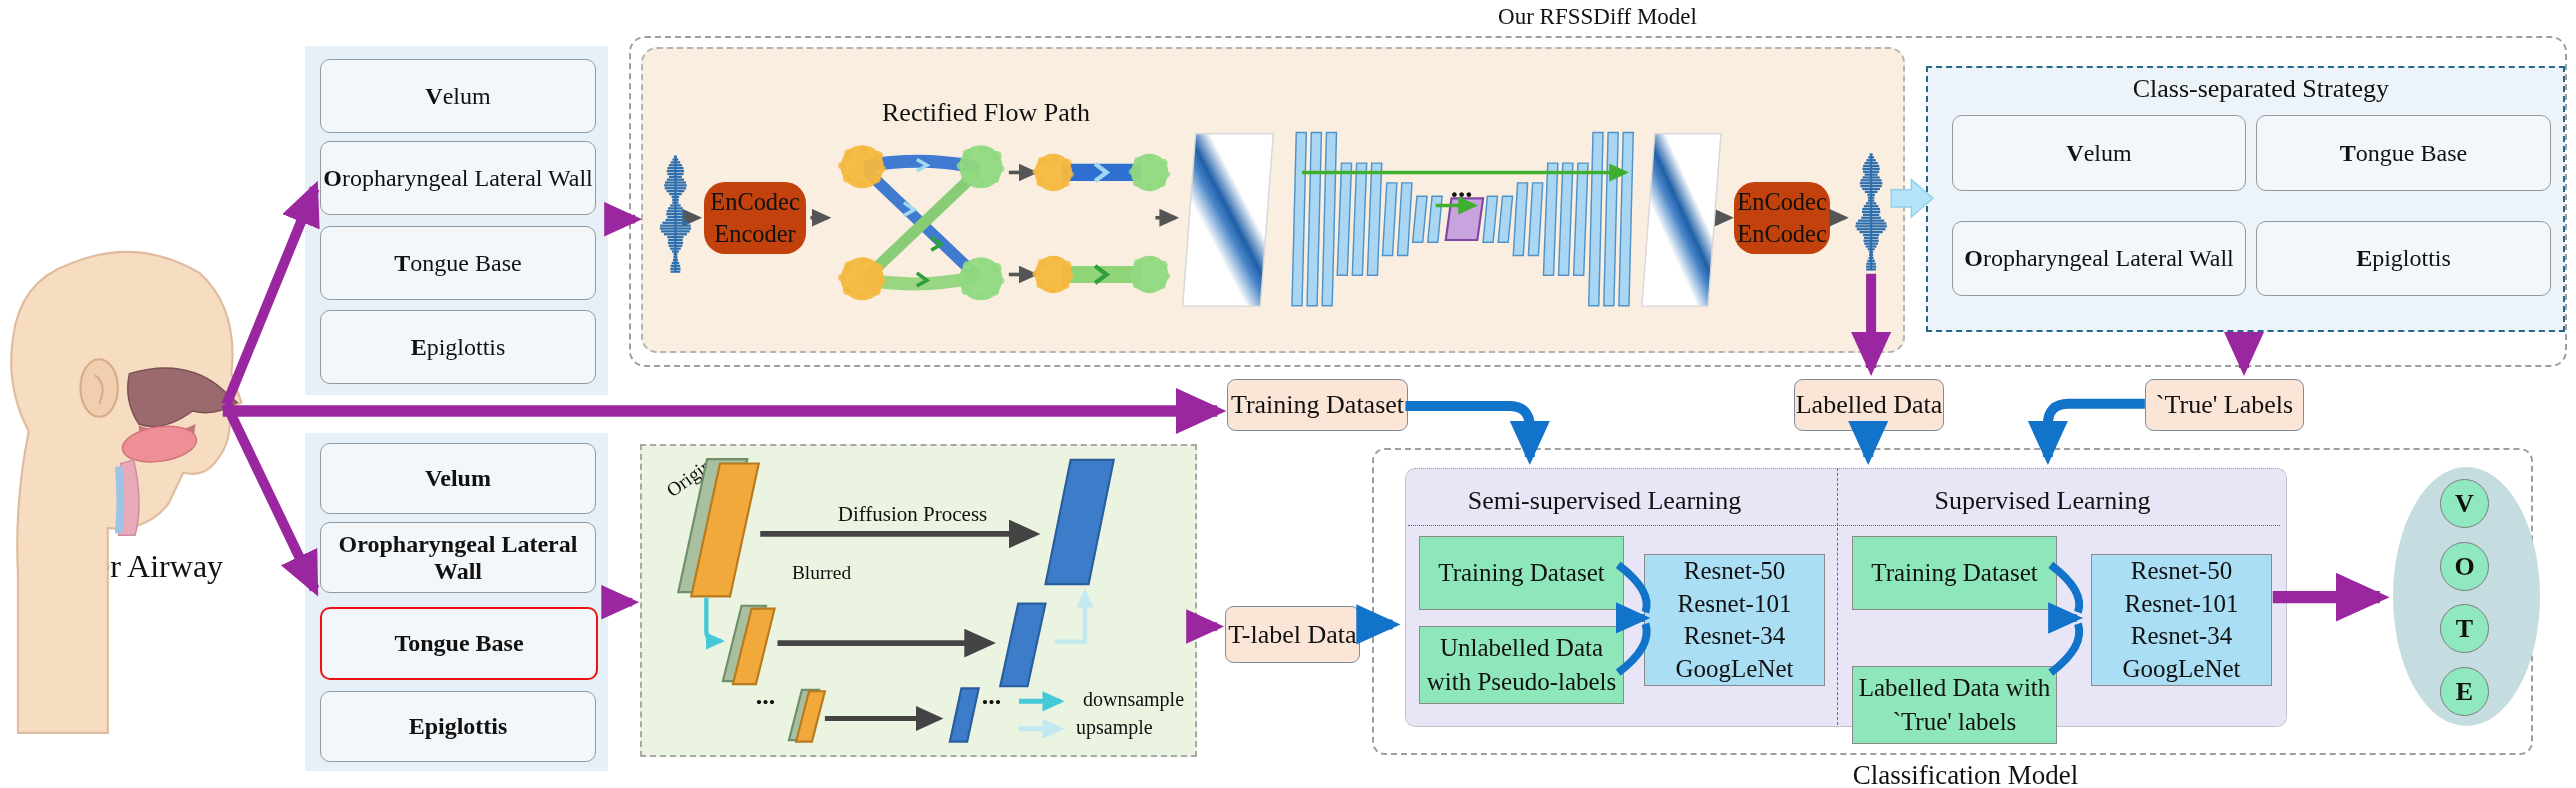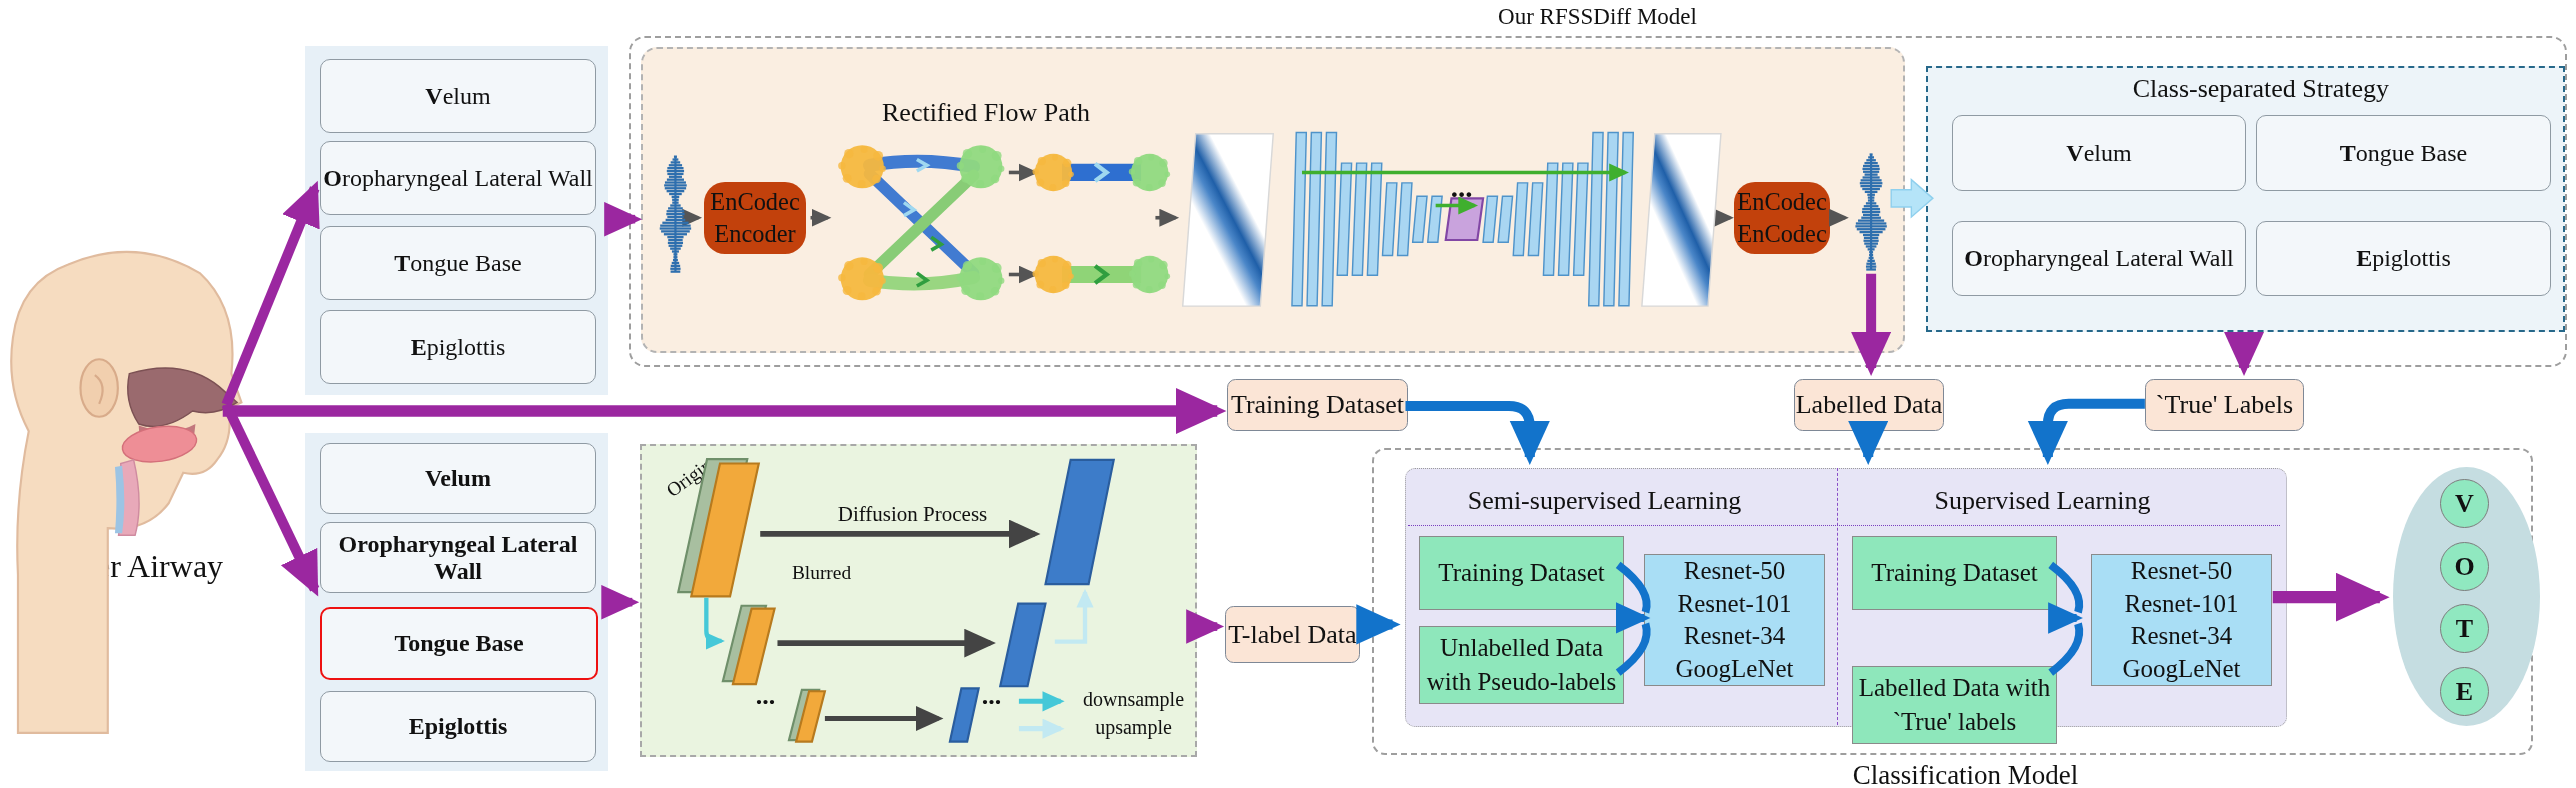--- a/index.html
+++ b/index.html
@@ -102,21 +102,21 @@
 
   <div class="lbl" style="left:24px;top:548px;width:216px;font-size:32px;">Upper Airway</div>
 
   <div class="abs green-panel" style="left:640px;top:444px;width:553px;height:309px;"></div>
   <div class="lbl small-lbl" style="left:650px;top:467px;width:79px;transform:rotate(-36deg);">Origin</div>
   <div class="lbl small-lbl" style="left:775px;top:562px;width:93px;">Blurred</div>
   <div class="lbl small-lbl" style="left:819px;top:502px;width:187px;font-size:21px;">Diffusion Process</div>
   <div class="lbl" style="left:744px;top:681px;width:43px;font-size:26px;font-weight:bold;">...</div>
   <div class="lbl" style="left:970px;top:681px;width:43px;font-size:26px;font-weight:bold;">...</div>
   <div class="lbl small-lbl" style="left:1076px;top:688px;width:115px;text-align:center;font-size:20px;">downsample</div>
-  <div class="lbl small-lbl" style="left:1076px;top:716px;width:115px;text-align:center;font-size:20px;">upsample</div>
+  <div class="lbl small-lbl" style="left:1076px;top:716px;width:115px;text-align:left;font-size:20px;">upsample</div>
 
   <div class="peach-box ctr" style="left:1227px;top:379px;width:179px;height:50px;">
     <span>Training Dataset</span>
     </div>
   <div class="peach-box ctr" style="left:1794px;top:379px;width:148px;height:50px;">
     <span>Labelled Data</span>
     </div>
   <div class="peach-box ctr" style="left:2145px;top:379px;width:157px;height:50px;">
     <span>`True' Labels</span>
     </div>

